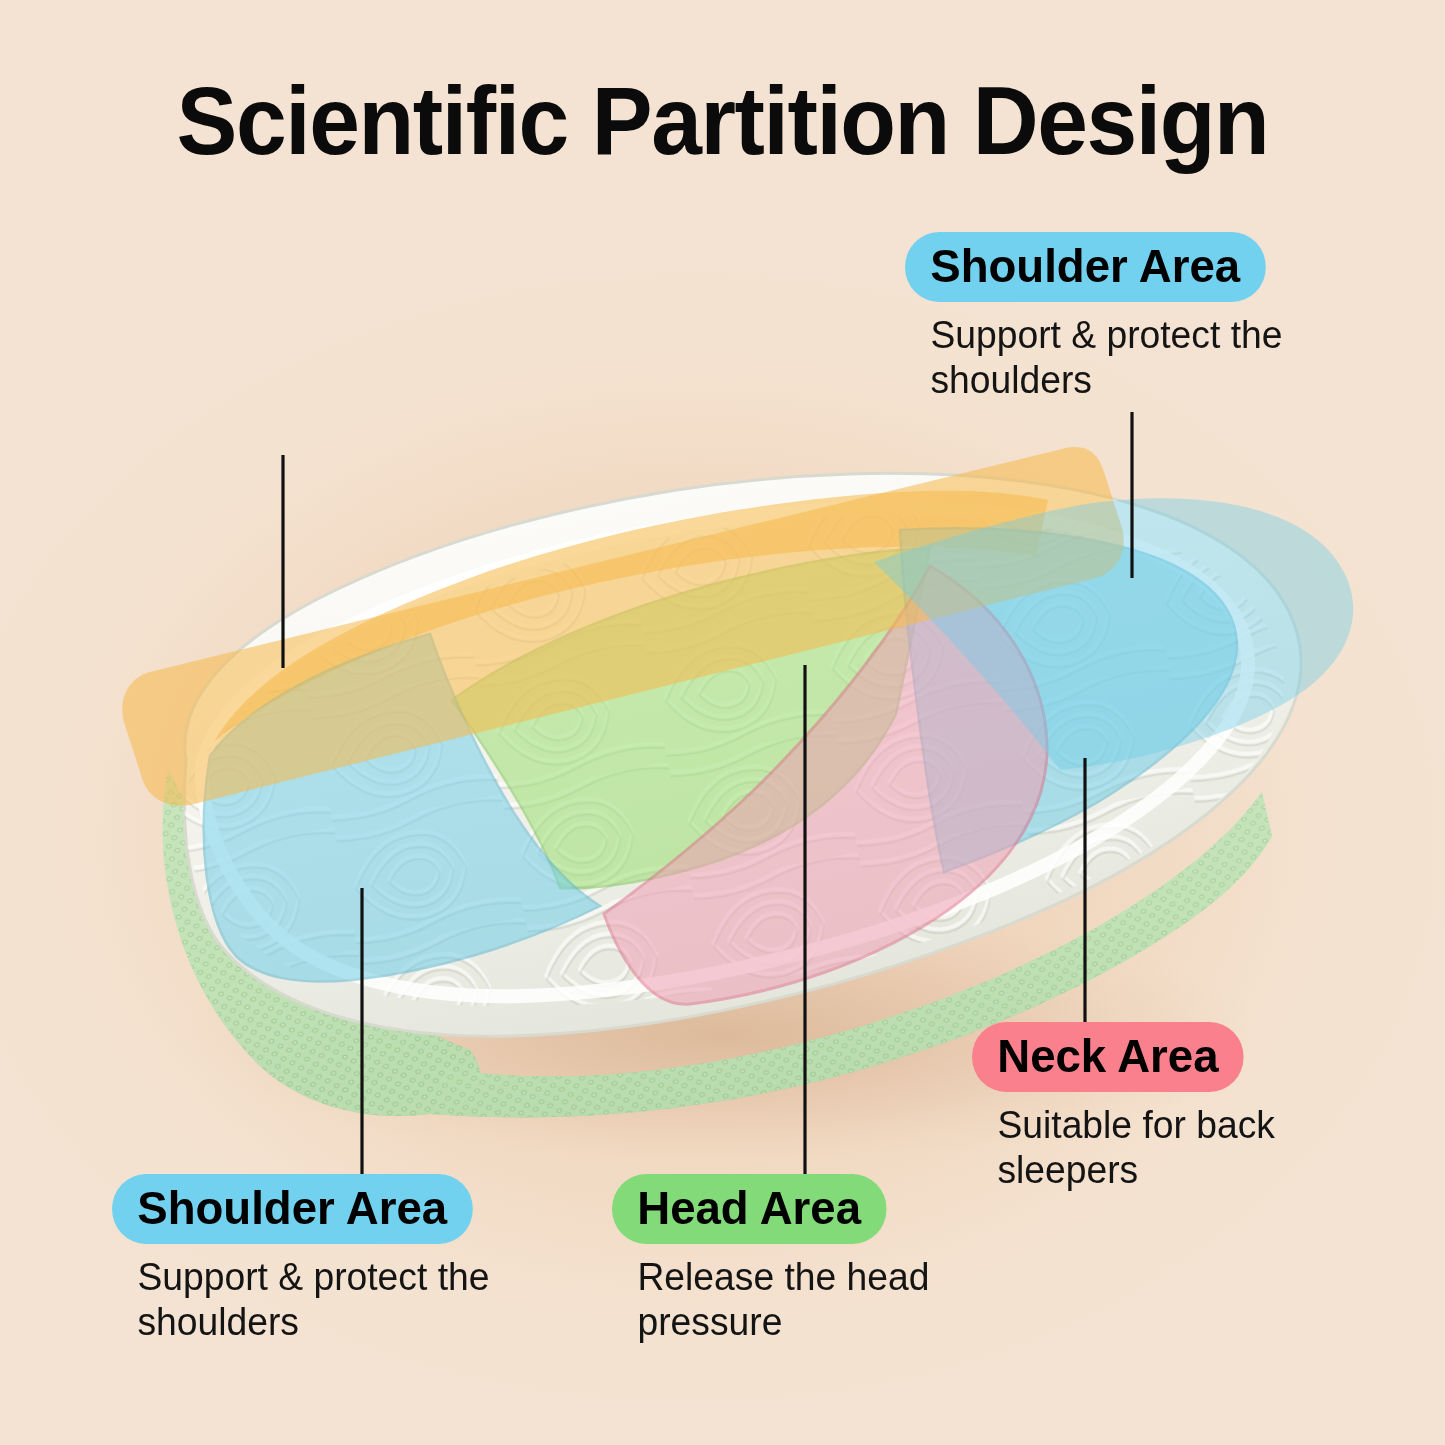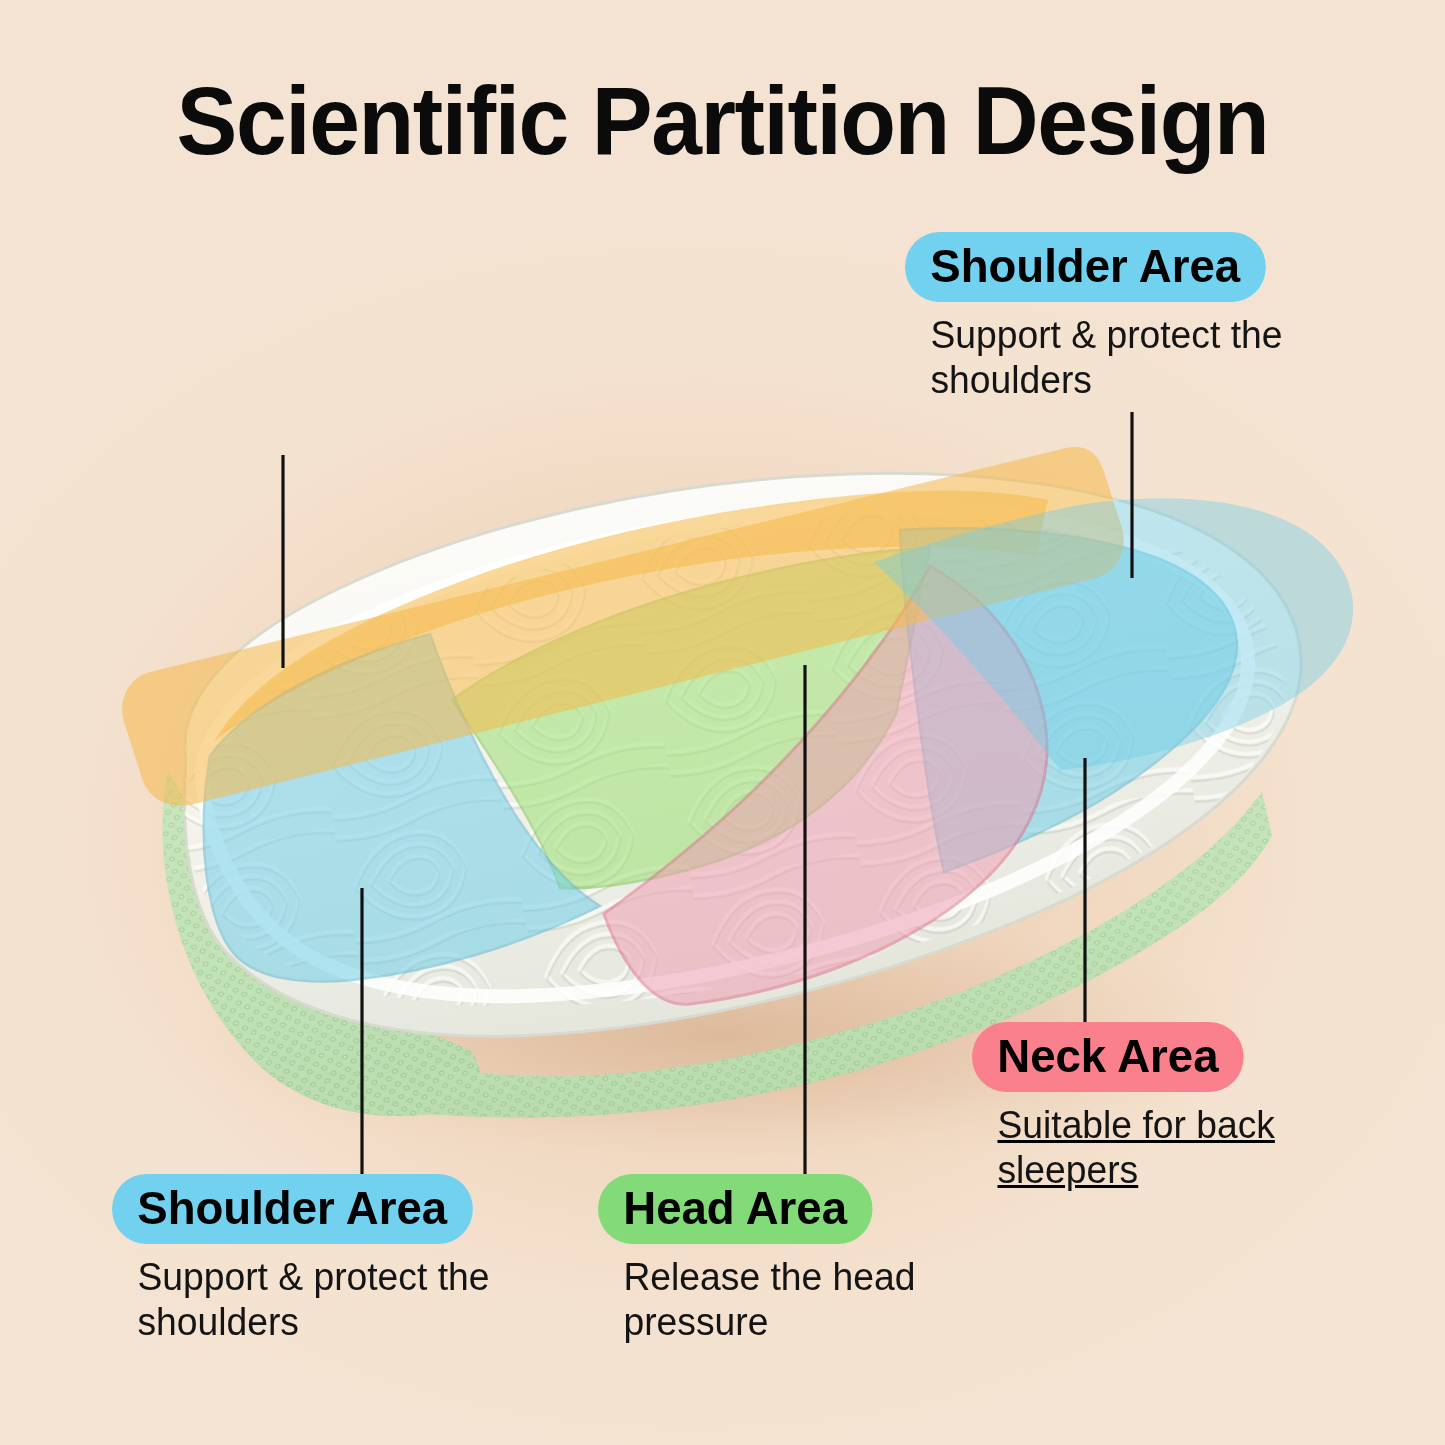--- a/index.html
+++ b/index.html
@@ -176,28 +176,28 @@
   </svg>
 
   <div id="title">Scientific Partition Design</div>
 
 
   <div class="callout" style="left:905px;top:232px;width:430px;">
     <div class="pill" style="background:#72d1ee;">Shoulder Area</div>
     <div class="sub pad">Support &amp; protect the shoulders</div>
   </div>
 
-  <div class="callout" style="left:972px;top:1022px;width:360px;text-decoration:underline;">
+  <div class="callout" style="left:972px;top:1022px;width:360px;">
     <div class="pill" style="background:#f9808c;">Neck Area</div>
     <div class="sub pad">Suitable for back sleepers</div>
   </div>
 
   <div class="callout" style="left:112px;top:1174px;width:440px;">
     <div class="pill" style="background:#72d1ee;">Shoulder Area</div>
     <div class="sub pad">Support &amp; protect the shoulders</div>
   </div>
 
-  <div class="callout" style="left:598px;top:1174px;width:360px;">
+  <div class="callout" style="left:612px;top:1174px;width:360px;">
     <div class="pill" style="background:#83da78;">Head Area</div>
     <div class="sub pad">Release the head pressure</div>
   </div>
 
 </div>
 
 </body></html>

